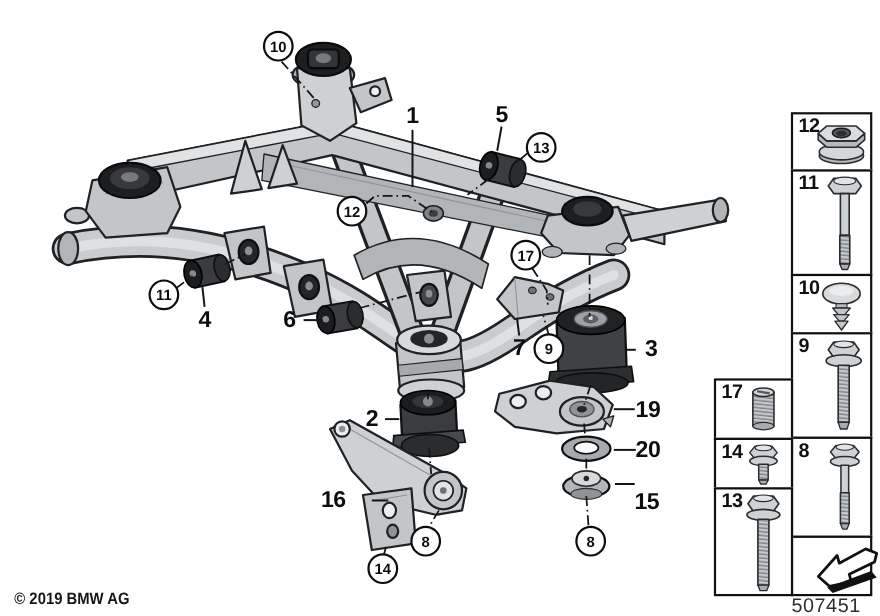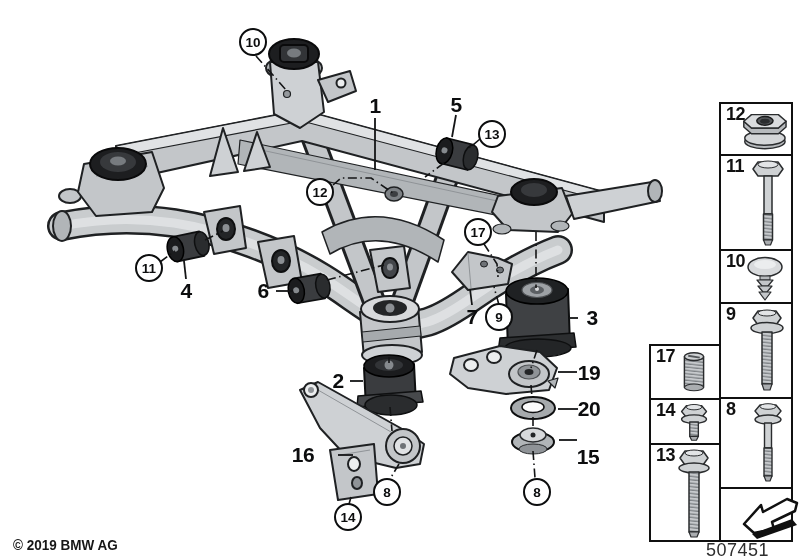--- a/index.html
+++ b/index.html
@@ -20,21 +20,21 @@
   #right-col{left:719px;top:102px;width:74px;}
   #left-col{left:649px;top:344px;width:72px;}
   .legend-cell{position:relative;border:2px solid #101010;background:#fff;margin-top:-2px;box-sizing:border-box;}
   .legend-col .legend-cell:first-child{margin-top:0;}
   .cell-num{position:absolute;top:0px;left:5px;font-weight:bold;font-size:18px;letter-spacing:-0.5px;}
   .cell-icon{position:absolute;right:1px;top:50%;transform:translateY(-50%);line-height:0;}
   .cell-icon.center{left:50%;transform:translate(-50%,-50%);}
   
   .copyright{position:absolute;left:13px;top:536px;font-size:15px;font-weight:bold;
     transform:scaleX(0.9);transform-origin:left center;color:#161616;white-space:nowrap;}
-  .docnum{position:absolute;left:706px;top:540px;width:90px;text-align:left;
+  .docnum{position:absolute;left:706px;top:540px;width:90px;text-align:center;
     font-size:18px;color:#2e2e2e;letter-spacing:0.5px;}
   .hidden-defs{position:absolute;width:0;height:0;overflow:hidden;}
 </style>
 </head>
 <body>
 
 <svg class="hidden-defs" aria-hidden="true">
   <defs>
     <pattern id="thr" patternUnits="userSpaceOnUse" width="6" height="3.4" patternTransform="rotate(6)">
       <rect width="6" height="3.4" fill="#c6c9cc"></rect>

